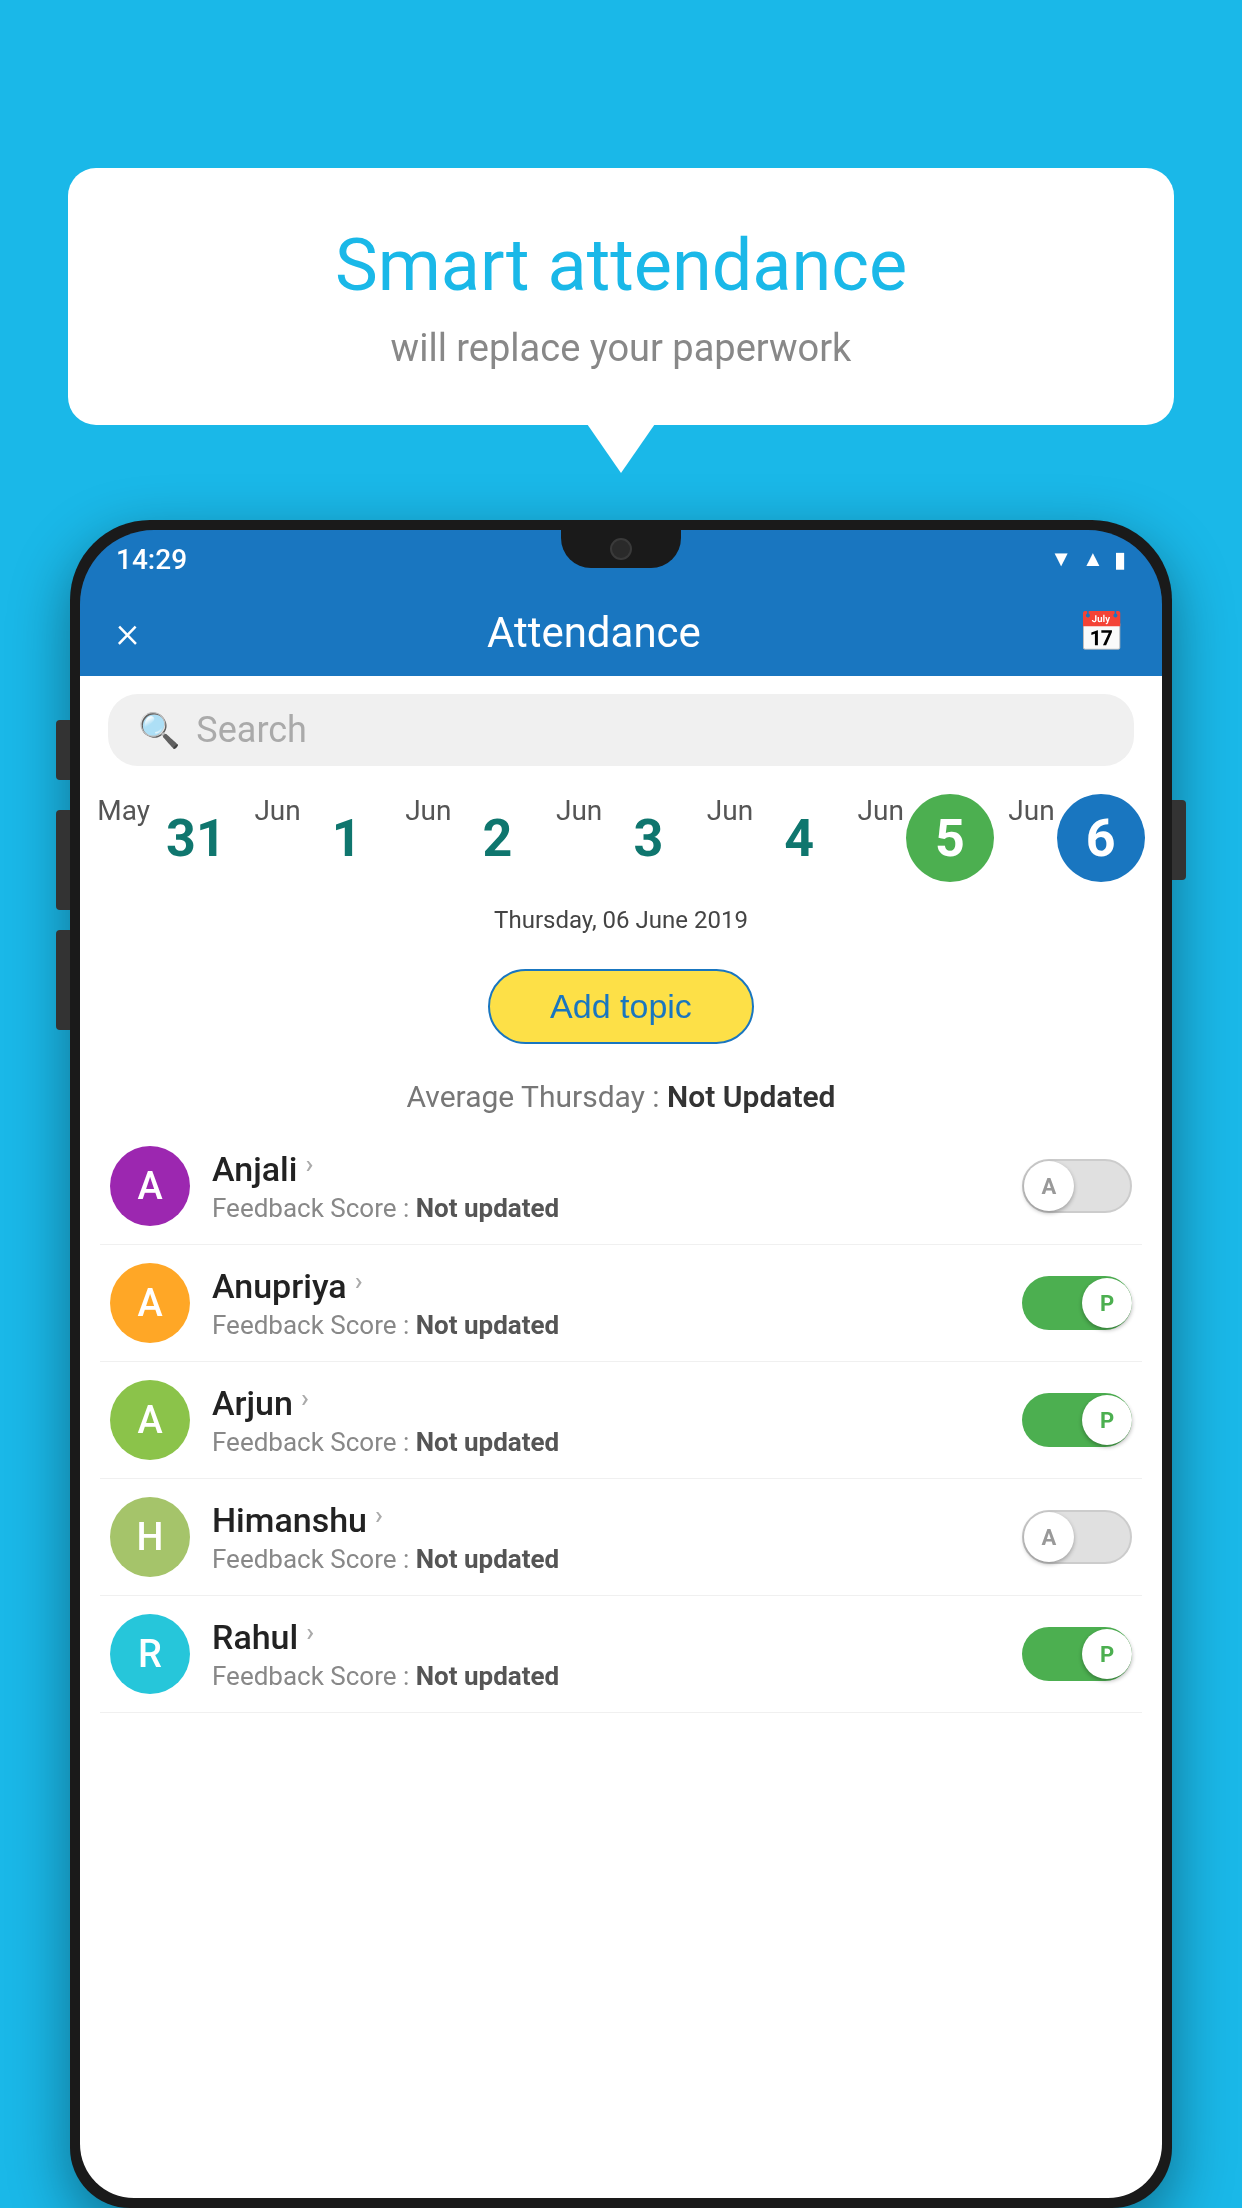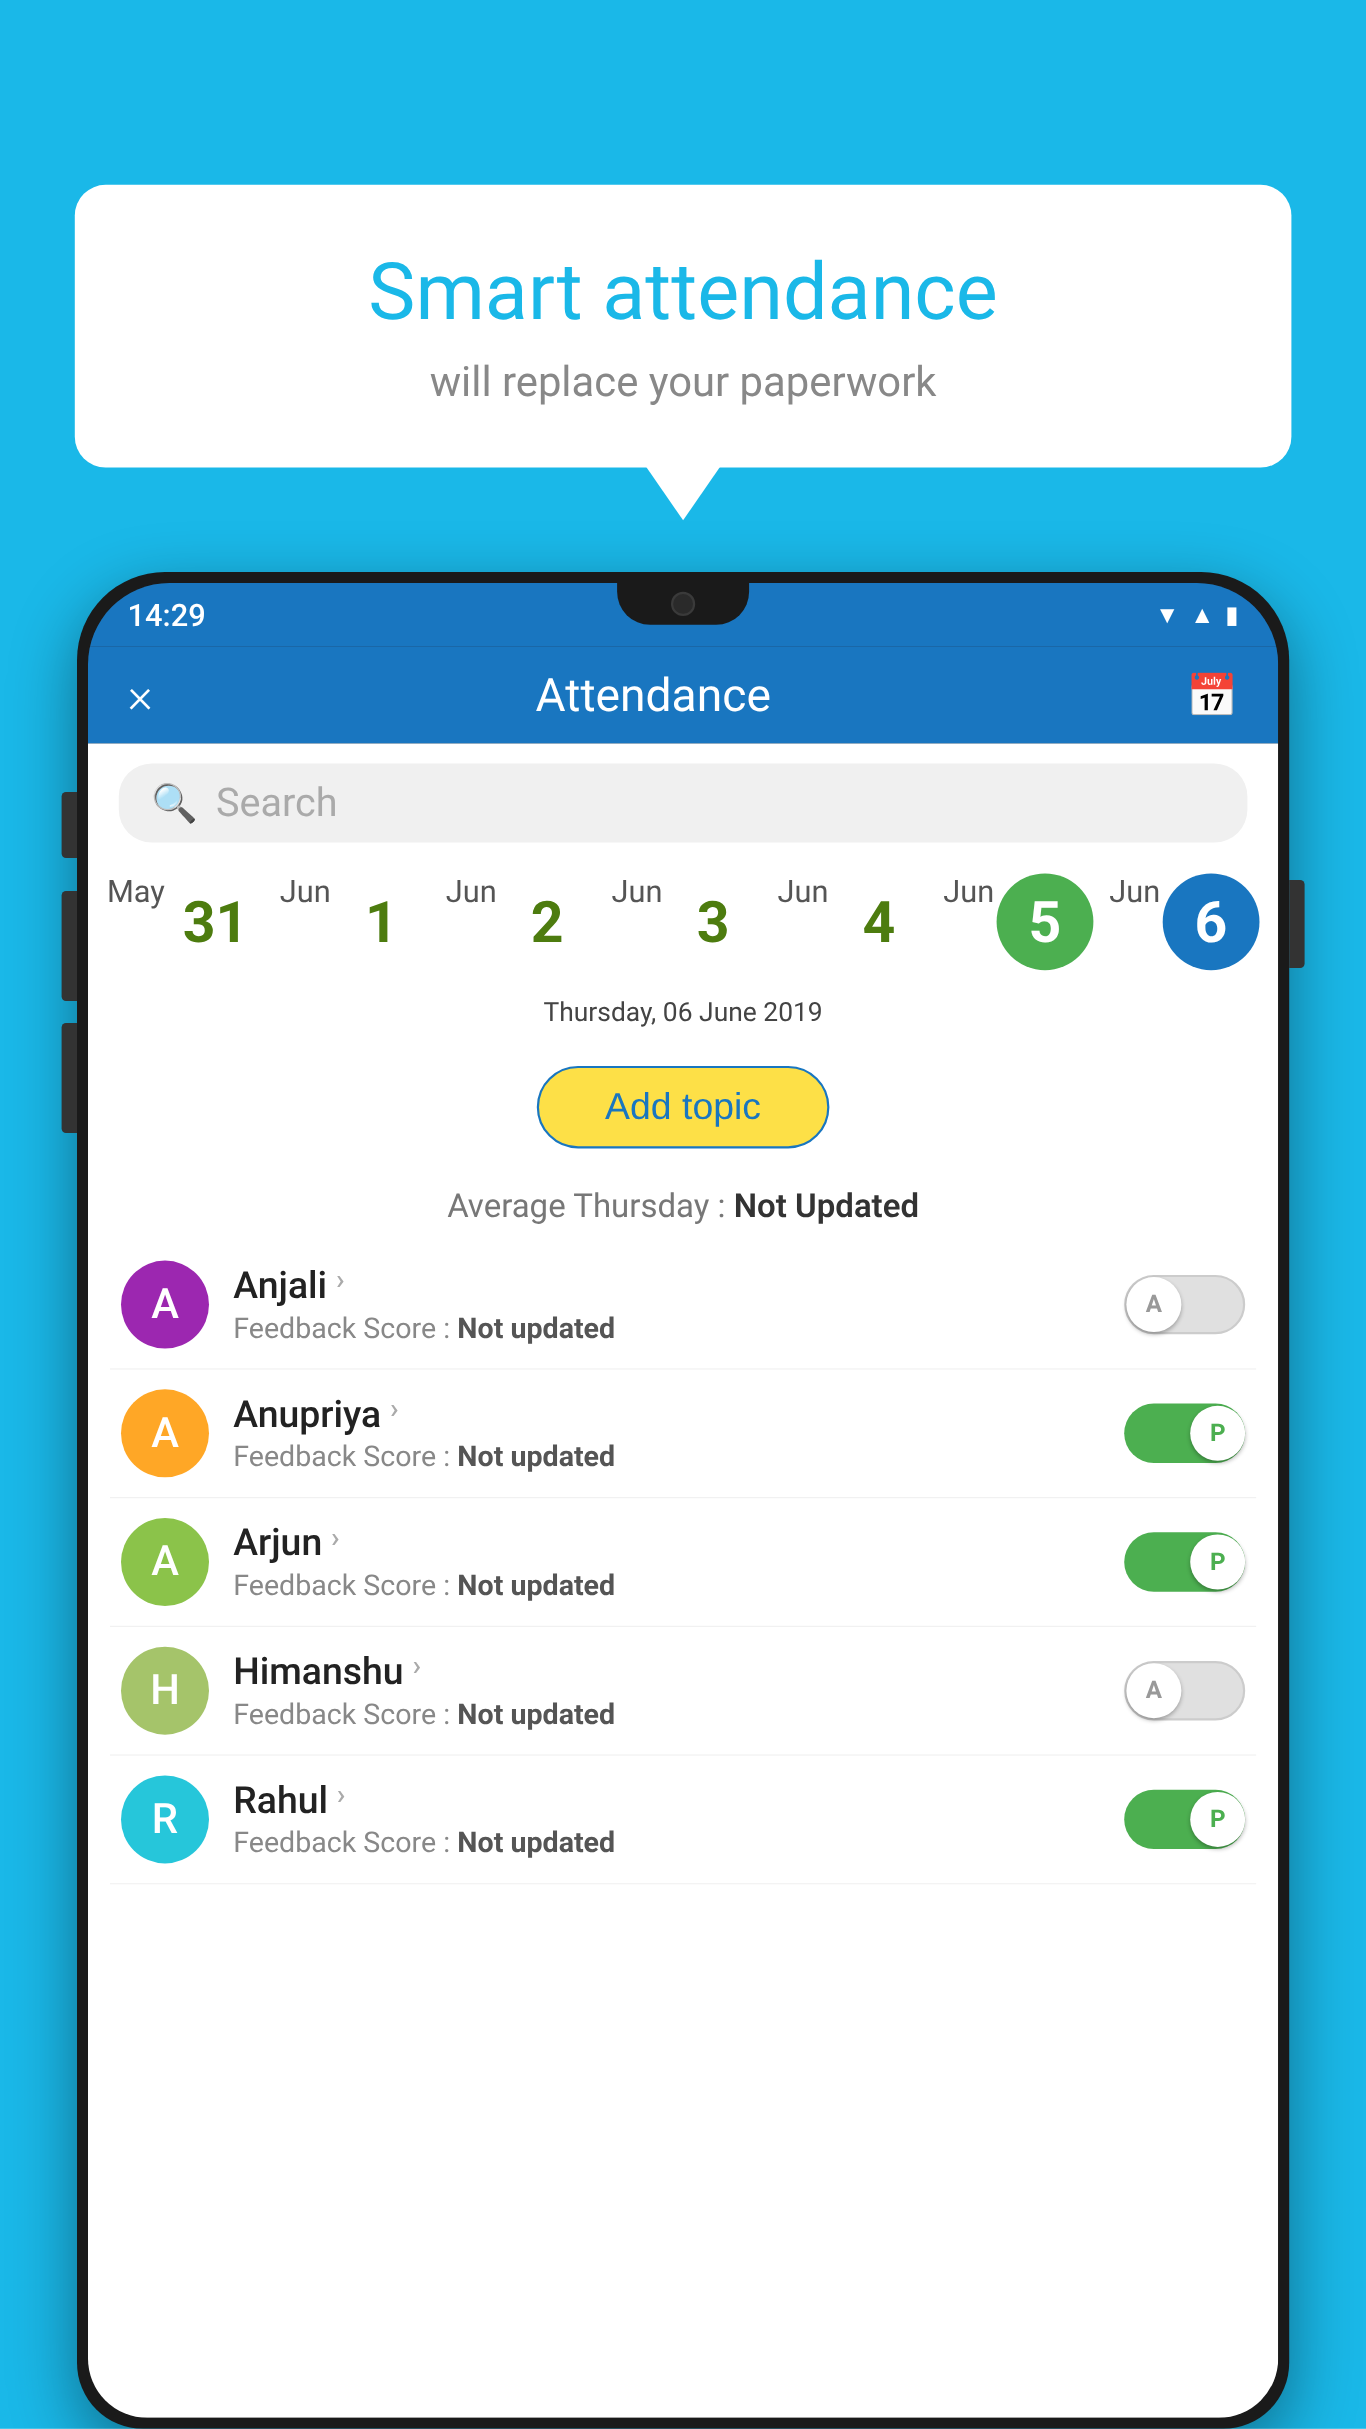--- a/index.html
+++ b/index.html
@@ -188,21 +188,21 @@
       min-width: 110px;
     }
     .cal-month {
       font-size: 28px;
       color: #555;
       font-weight: 400;
     }
     .cal-date {
       font-size: 52px;
       font-weight: 700;
-      color: #4d7c0f;
+      color: #0f766e;
       width: 88px;
       height: 88px;
       display: flex;
       align-items: center;
       justify-content: center;
       border-radius: 50%;
     }
     .cal-date.today {
       background: #4caf50;
       color: white;

